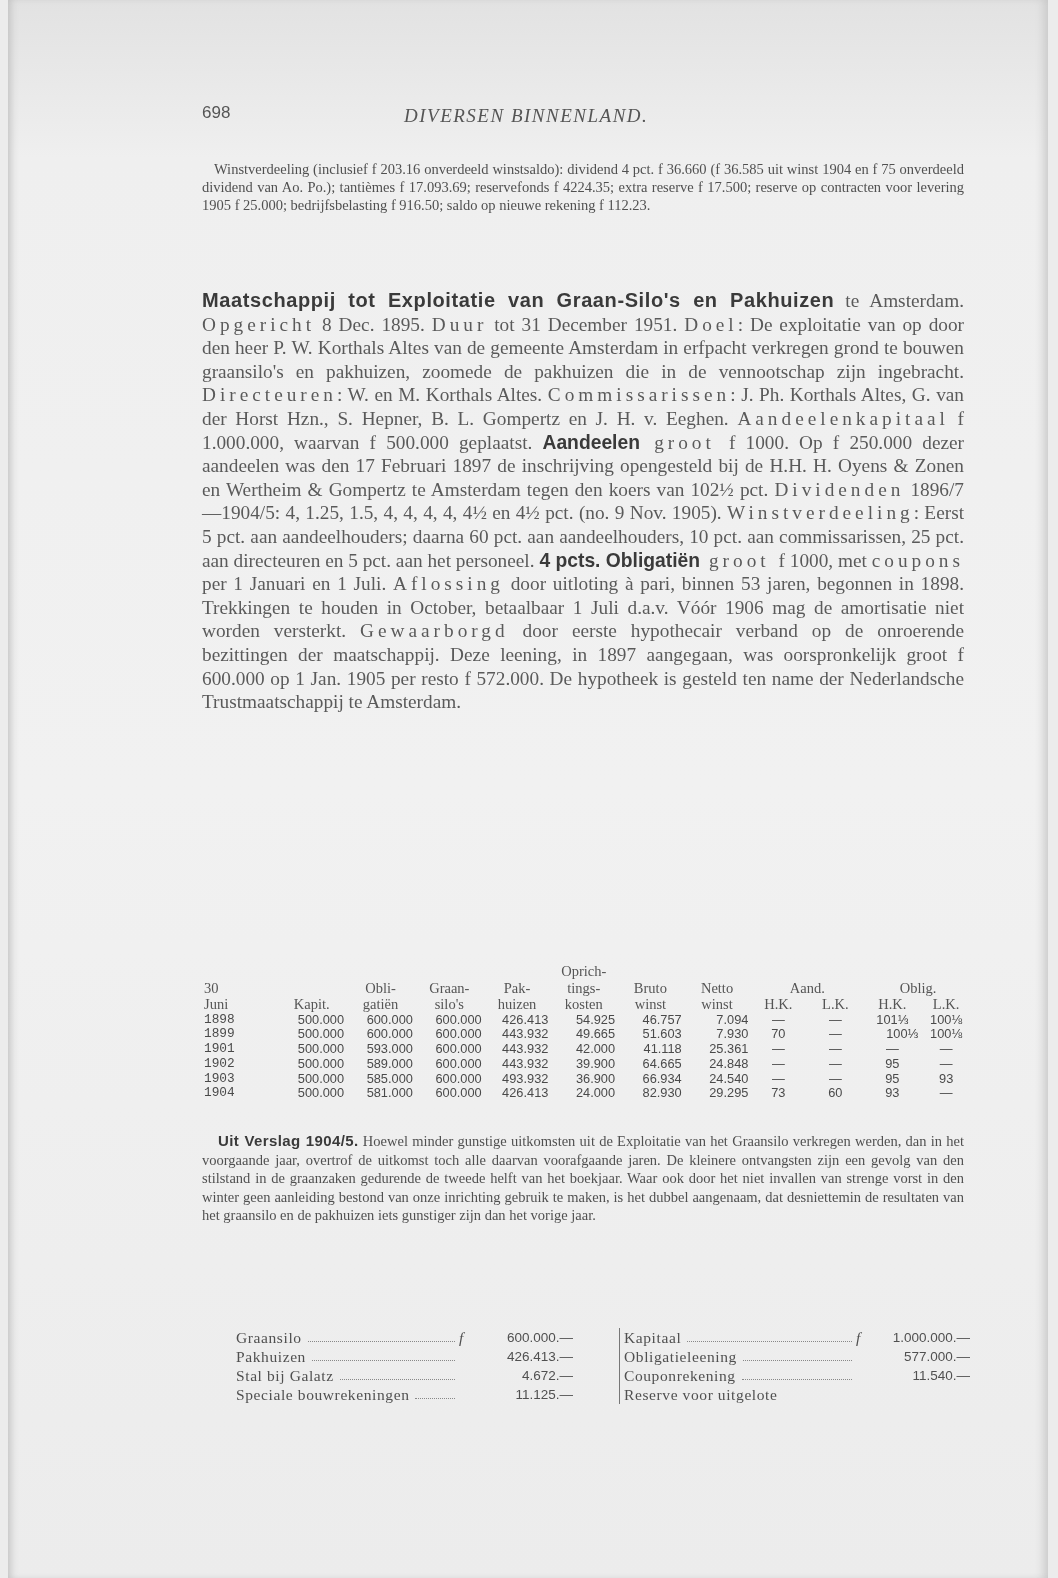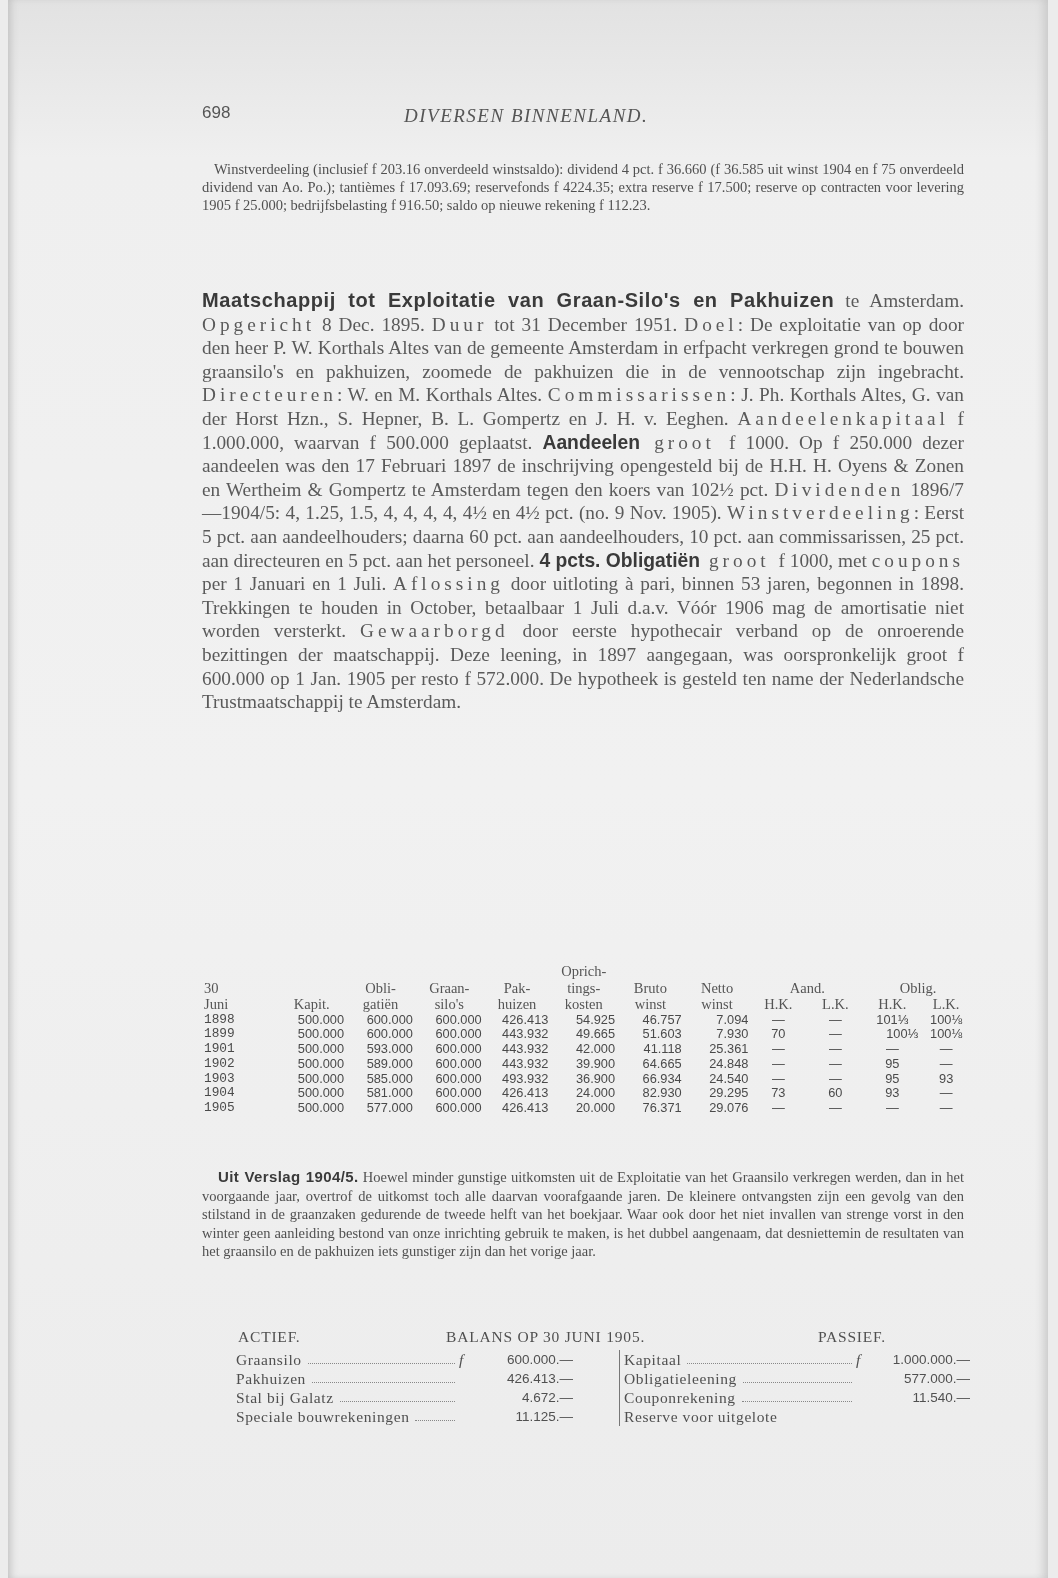--- a/index.html
+++ b/index.html
@@ -28,21 +28,21 @@
   .company-name { font-size: 20px; letter-spacing: 0.6px; }
   .spaced { letter-spacing: 4px; }
 
   .table-wrap { position: absolute; top: 963px; left: 194px; width: 770px; }
   table.fin { border-collapse: collapse; font-size: 13.5px; color: #4a4a4a; width: 770px; }
   table.fin td, table.fin th { padding: 0 2px; line-height: 14.8px; white-space: nowrap; font-weight: normal; }
   table.fin thead th { font-family: "Liberation Serif", serif; font-size: 14.5px; line-height: 16.5px; text-align: center; color: #555; }
   table.fin tbody td { font-family: "Liberation Sans", sans-serif; text-align: right; font-size: 12.8px; }
   table.fin tbody td.yr { text-align: left; font-family: Liberation Mono, monospace; }
 
-  .report-para { top: 1168px; font-size: 14.5px; line-height: 18.6px; text-align: justify; text-indent: 16px; color: #505050; }
+  .report-para { top: 1132px; font-size: 14.5px; line-height: 18.6px; text-align: justify; text-indent: 16px; color: #505050; }
   .report-lead { font-size: 15px; letter-spacing: 0.4px; }
 
   .balance { position: absolute; top: 1328px; left: 188px; width: 780px; font-size: 15.5px; color: #505050; }
   .bal-head { position: relative; height: 22px; letter-spacing: 0.8px; }
   .bal-head span { position: absolute; top: 0; }
   .bal-cols { display: flex; }
   .bal-col { width: 380px; margin-left: 40px; }
   .bal-col.right { border-left: 1px solid #777; padding-left: 4px; width: 390px; }
   .bal-row { display: flex; height: 19px; line-height: 19px; }
   .bal-label { flex: 1; display: flex; overflow: hidden; letter-spacing: 0.6px; }
@@ -200,46 +200,27 @@
             <td>600.000</td>
             <td>426.413</td>
             <td>24.000</td>
             <td>82.930</td>
             <td>29.295</td>
             <td style="text-align: center;">73</td>
             <td style="text-align: center;">60</td>
             <td style="text-align: center;">93</td>
             <td style="text-align: center;">—</td>
           </tr>
-          <tr>
-            <td class="yr">1905</td>
-            <td>500.000</td>
-            <td>577.000</td>
-            <td>600.000</td>
-            <td>426.413</td>
-            <td>20.000</td>
-            <td>76.371</td>
-            <td>29.076</td>
-            <td style="text-align: center;">—</td>
-            <td style="text-align: center;">—</td>
-            <td style="text-align: center;">—</td>
-            <td style="text-align: center;">—</td>
-          </tr>
         </tbody>
     </table>
   </div>
 
   <p class="content report-para" style="position:absolute;margin:0;"><span class="bold-sans report-lead">Uit Verslag 1904/5.</span><span> Hoewel minder gunstige uitkomsten uit de Exploitatie van het Graansilo verkregen werden, dan in het voorgaande jaar, overtrof de uitkomst toch alle daarvan voorafgaande jaren. De kleinere ontvangsten zijn een gevolg van den stilstand in de graanzaken gedurende de tweede helft van het boekjaar. Waar ook door het niet invallen van strenge vorst in den winter geen aanleiding bestond van onze inrichting gebruik te maken, is het dubbel aangenaam, dat desniettemin de resultaten van het graansilo en de pakhuizen iets gunstiger zijn dan het vorige jaar.</span></p>
 
   <div class="balance">
-    <div class="bal-head">
-      <span style="left:42px">ACTIEF.</span>
-      <span style="left:250px">BALANS OP 30 JUNI 1905.</span>
-      <span style="left:622px">PASSIEF.</span>
-    </div>
     <div class="bal-cols">
       <div class="bal-col" id="actief-col">
           <div class="bal-row">
             <div class="bal-label">
               <span>Graansilo</span>
               <span class="dots"></span>
             </div>
             <span class="bal-cur">f</span>
             <span class="bal-val">600.000.—</span>
           </div>

